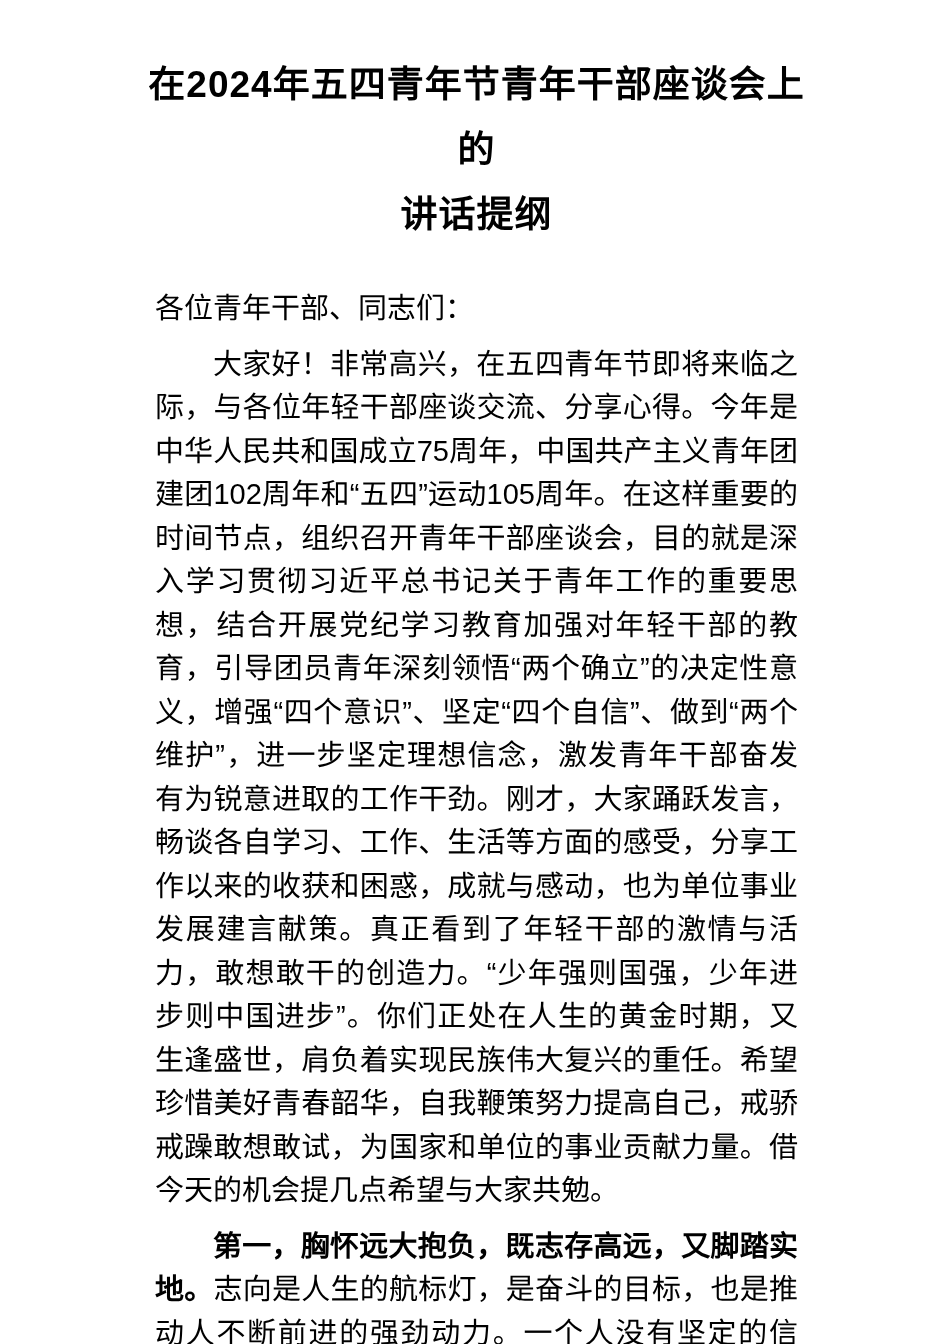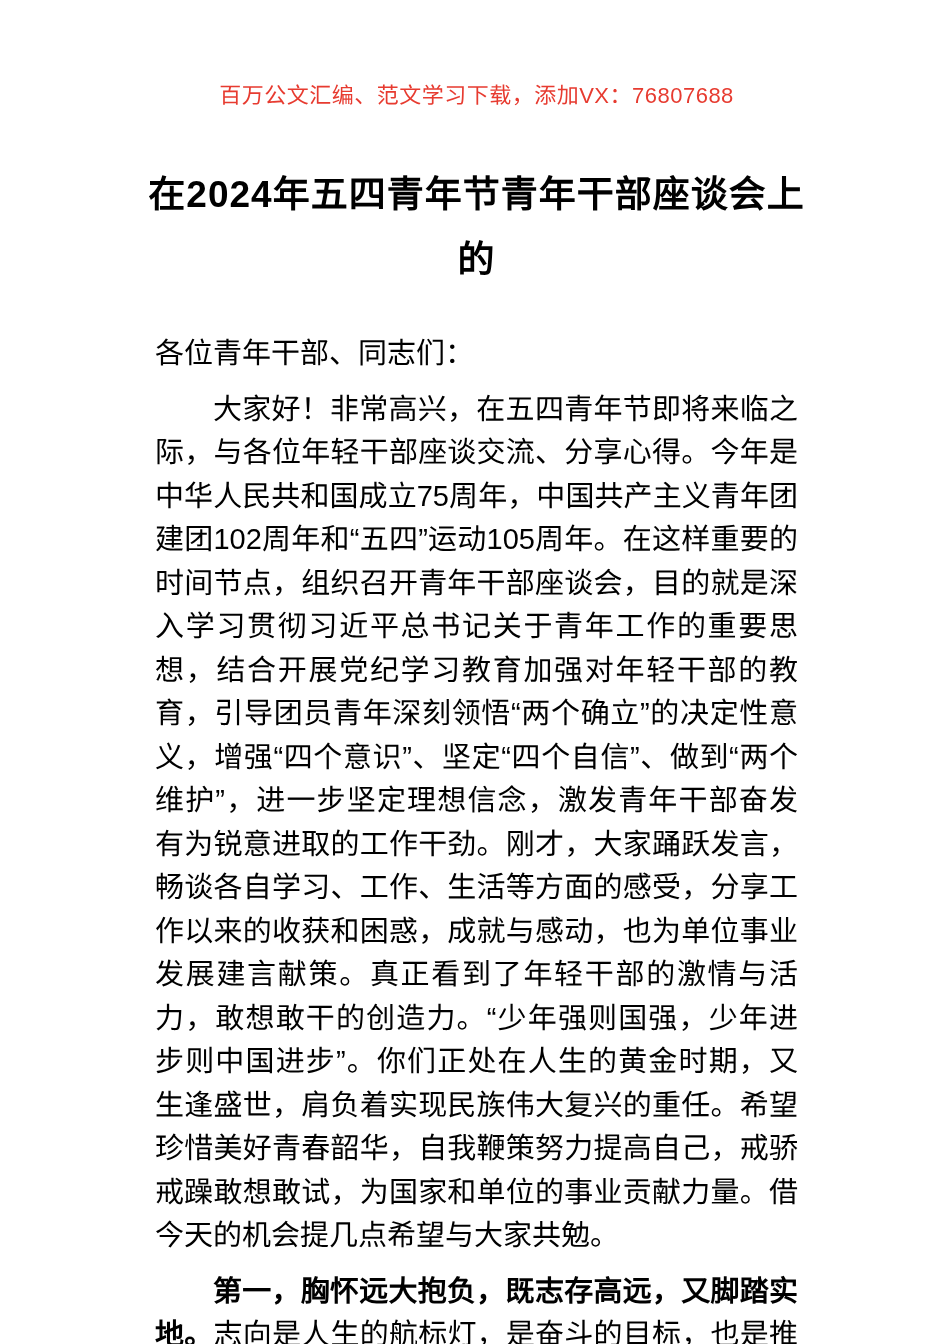--- a/index.html
+++ b/index.html
@@ -55,24 +55,24 @@
   }
   .lead-bold {
     font-weight: 700;
   }
 </style>
 </head>
 <body>
 
 <div class="page">
 
-  <div class="notice">百万公文汇编、范文学习下载，添加VX：76807688</div>
 
   <h1 class="doc-title">
     <span class="title-line">在2024年五四青年节青年干部座谈会上的</span>
+    <span class="title-line">讲话提纲</span>
   </h1>
 
   <div class="doc-body">
     <p class="salutation">各位青年干部、同志们：</p>
 
     <p class="para-indent">大家好！非常高兴，在五四青年节即将来临之际，与各位年轻干部座谈交流、分享心得。今年是中华人民共和国成立75周年，中国共产主义青年团建团102周年和“五四”运动105周年。在这样重要的时间节点，组织召开青年干部座谈会，目的就是深入学习贯彻习近平总书记关于青年工作的重要思想，结合开展党纪学习教育加强对年轻干部的教育，引导团员青年深刻领悟“两个确立”的决定性意义，增强“四个意识”、坚定“四个自信”、做到“两个维护”，进一步坚定理想信念，激发青年干部奋发有为锐意进取的工作干劲。刚才，大家踊跃发言，畅谈各自学习、工作、生活等方面的感受，分享工作以来的收获和困惑，成就与感动，也为单位事业发展建言献策。真正看到了年轻干部的激情与活力，敢想敢干的创造力。“少年强则国强，少年进步则中国进步”。你们正处在人生的黄金时期，又生逢盛世，肩负着实现民族伟大复兴的重任。希望珍惜美好青春韶华，自我鞭策努力提高自己，戒骄戒躁敢想敢试，为国家和单位的事业贡献力量。借今天的机会提几点希望与大家共勉。</p>
 
     <p class="para-indent">
       <b class="lead-bold">第一，胸怀远大抱负，既志存高远，又脚踏实地。</b><span>志向是人生的航标灯，是奋斗的目标，也是推动人不断前进的强劲动力。一个人没有坚定的信念，人生就没有定盘星前进就没有方向，奋斗就没有目的。青年干部是党和国家事业发展的希望，必须牢记为党分忧、为民造福的理想信念，始终将个人梦想融入国家梦想，让激情青春与家国情</span>
     </p>

